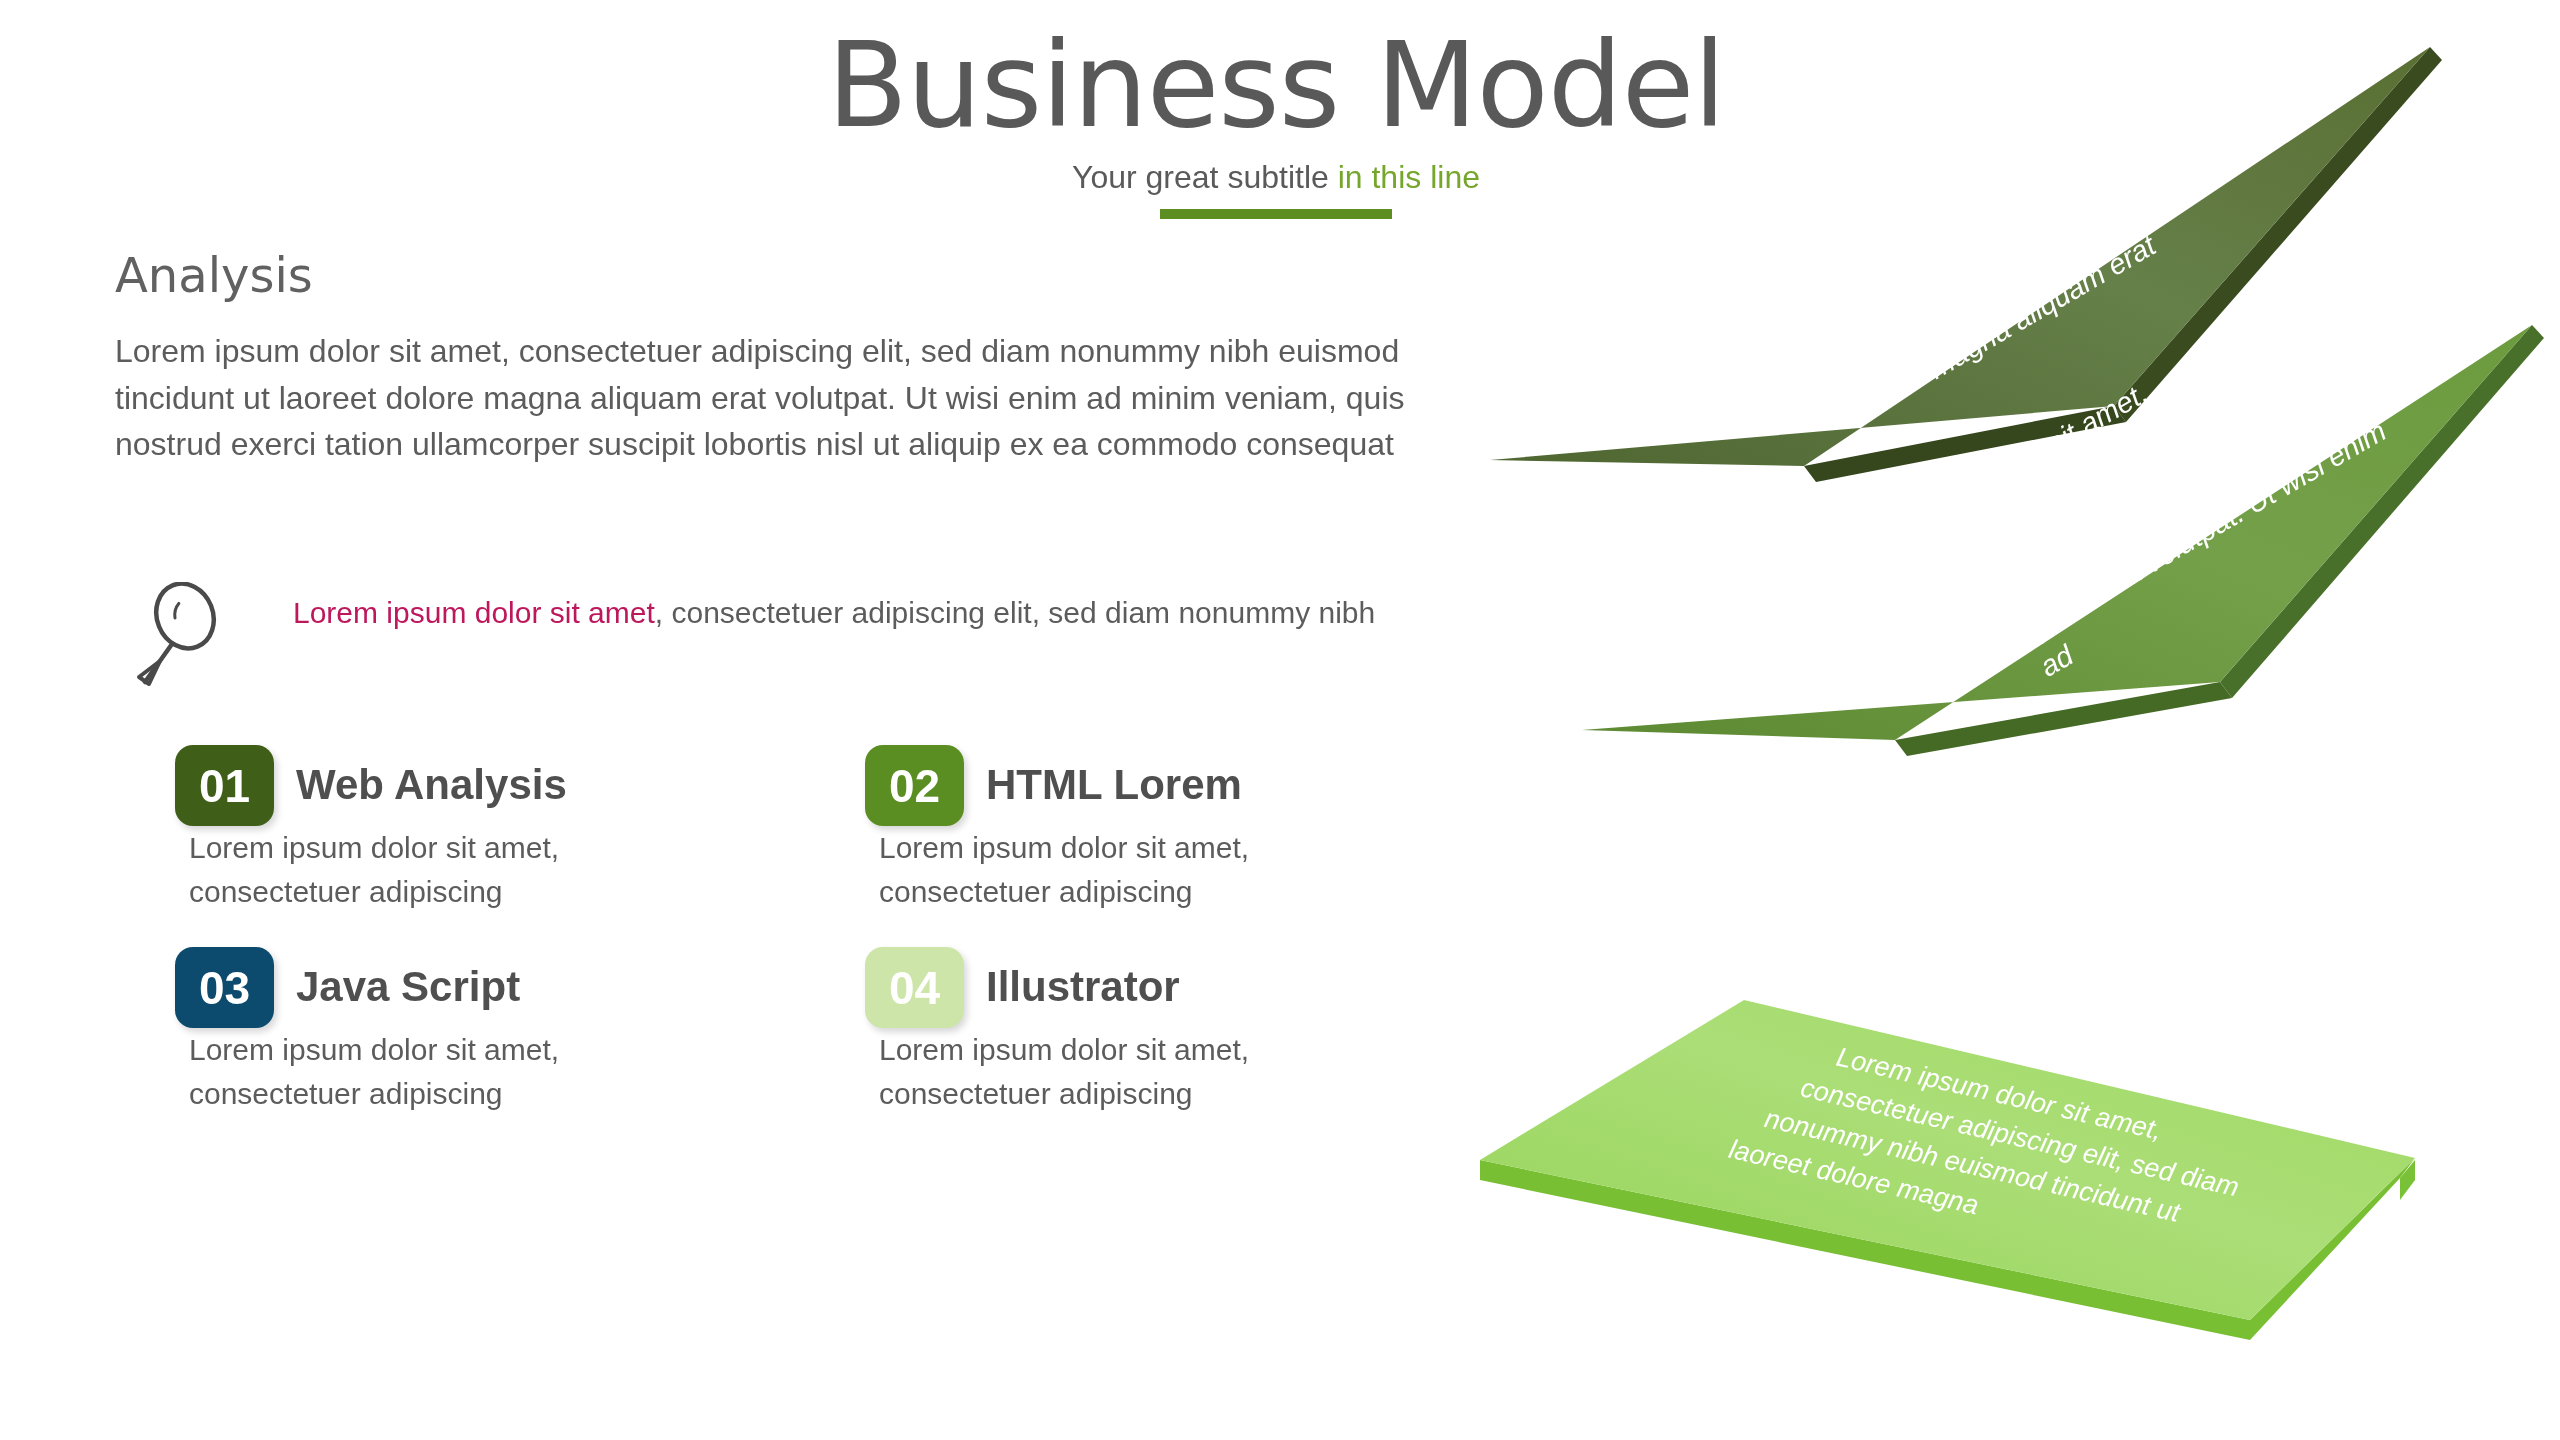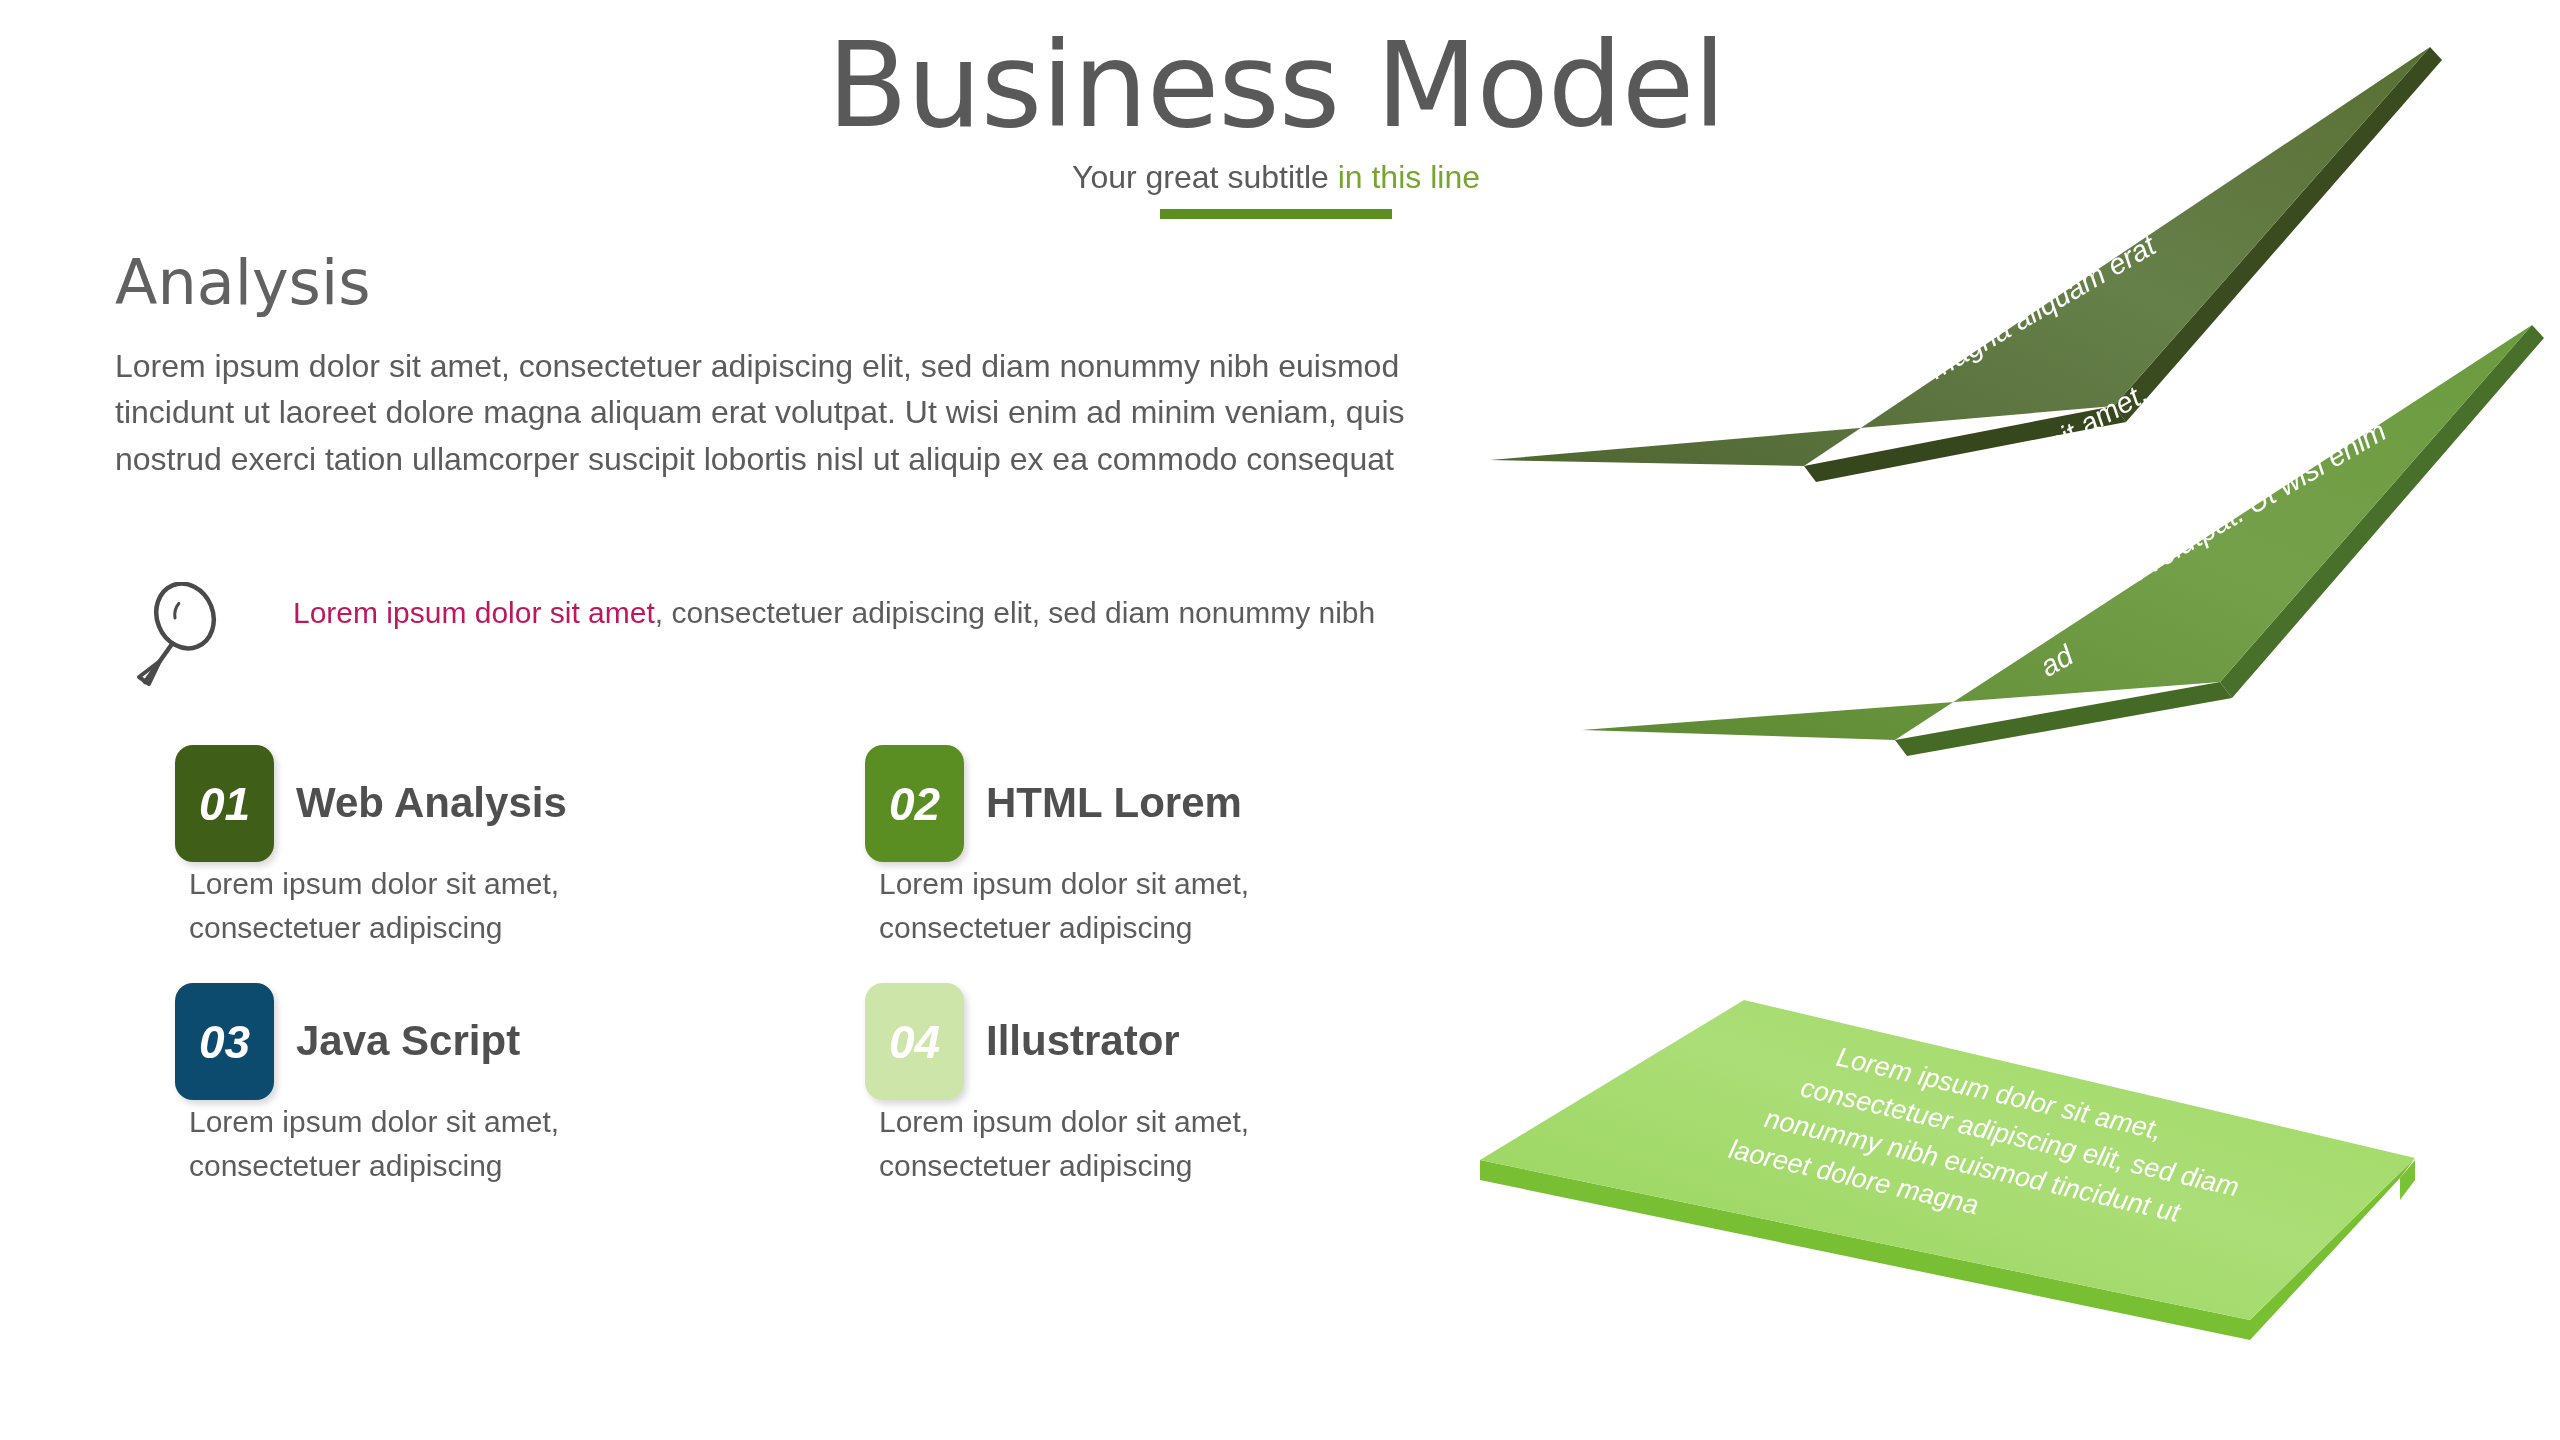--- a/index.html
+++ b/index.html
@@ -50,21 +50,21 @@
 
   
   #left-col {
     position: absolute;
     left: 115px;
     top: 250px;
     width: 1330px;
   }
   #section-heading {
     font-family: "DejaVu Sans", sans-serif;
-    font-size: 62px;
+    font-size: 48px;
     font-weight: 400;
     color: #616161;
     line-height: 1.05;
     margin: 0 0 28px 0;
   }
   #section-paragraph {
     font-size: 32px;
     line-height: 1.45;
     color: #5c5c5c;
     width: 1315px;
@@ -111,32 +111,31 @@
     row-gap: 34px;
   }
   .feature { position: relative; }
   .feature-head {
     display: flex;
     align-items: center;
     gap: 22px;
   }
   .num-badge {
     width: 99px;
-    height: 117px;
+    height: 81px;
     border-radius: 18px;
     display: flex;
     align-items: center;
     justify-content: center;
     color: #ffffff;
     font-size: 46px;
     font-weight: 700;
     line-height: 1;
     box-shadow: 3px 4px 7px rgba(0,0,0,0.16);
     flex: 0 0 auto;
-    font-style: italic;
   }
   .feature-title {
     font-size: 42px;
     font-weight: 700;
     color: #4f4f4f;
     line-height: 1.1;
     white-space: nowrap;
   }
   .feature-body {
     margin-left: 14px;

